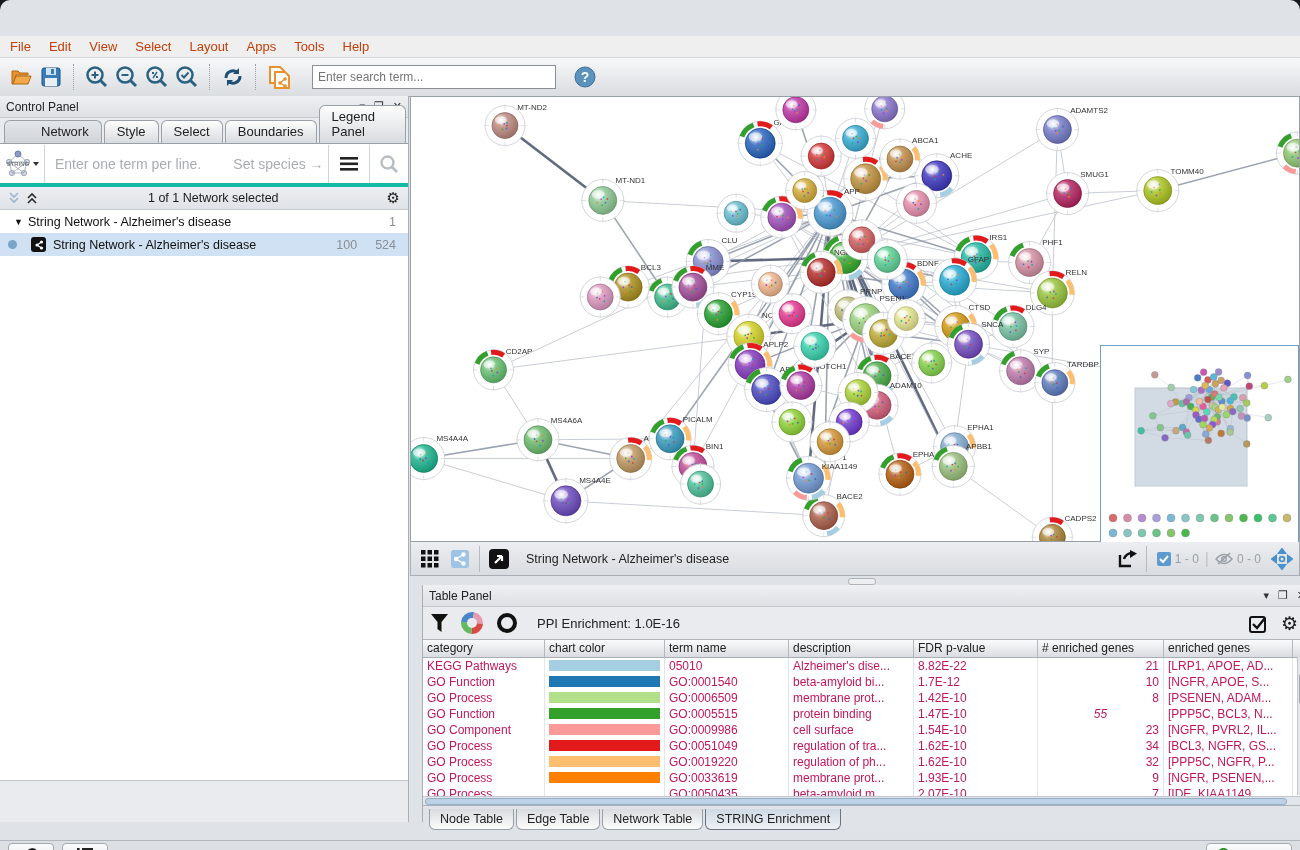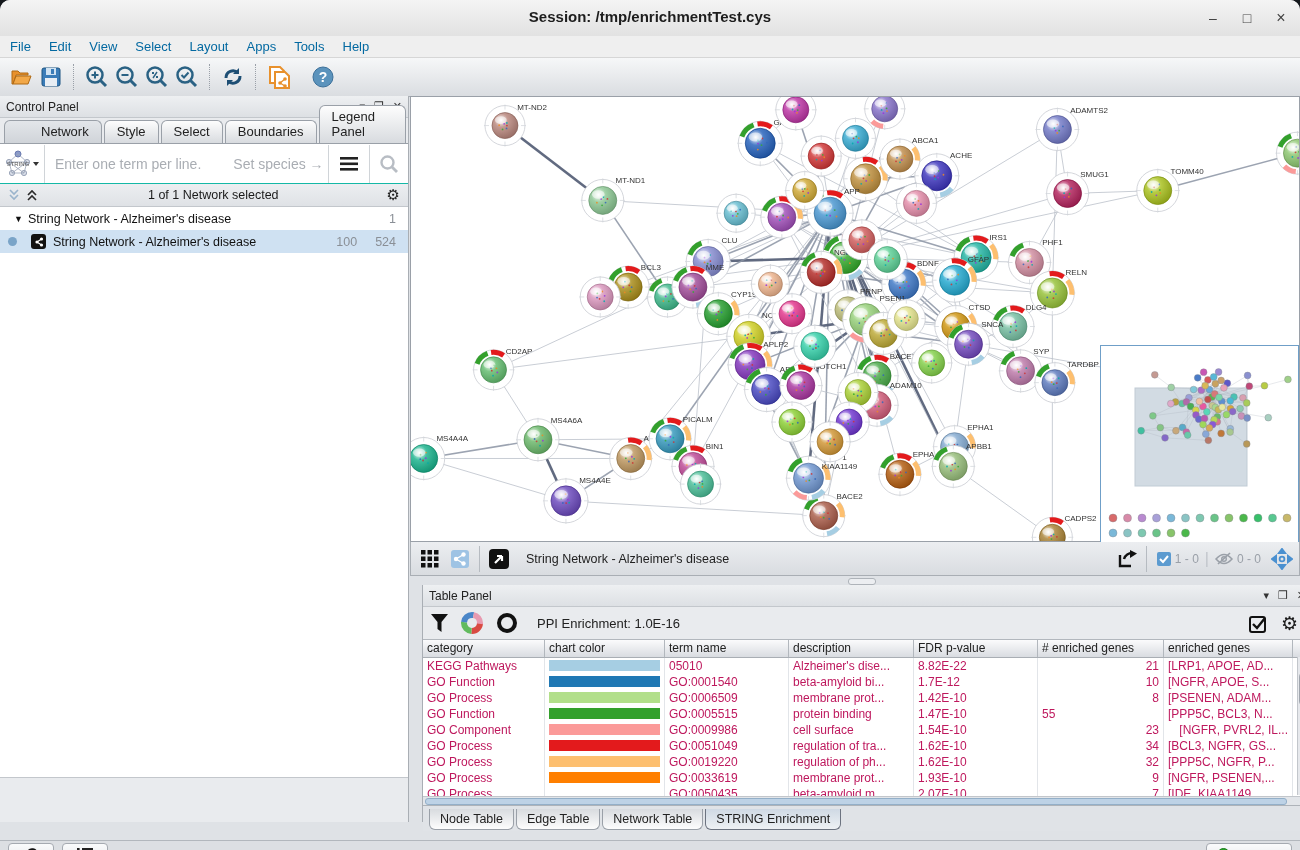--- a/index.html
+++ b/index.html
@@ -4,35 +4,35 @@
 <style>
   html,body{margin:0;padding:0;background:#15181c;font-family:"Liberation Sans","DejaVu Sans",sans-serif;}
   #app{position:relative;width:1300px;height:850px;background:#dfe2e6;overflow:hidden;border-radius:10px 10px 0 0;}
   .abs{position:absolute;}
   
   #titlebar{left:0;top:0;width:1300px;height:36px;background:linear-gradient(#f4f4f4,#e2e2e2);border-bottom:1px solid #c2c2c2;}
   #titlebar .title{position:absolute;left:0;right:0;top:8px;text-align:center;font-size:15px;font-weight:bold;color:#1d1d1d;}
   .winbtn{position:absolute;top:6px;width:30px;height:24px;text-align:center;font-size:14px;color:#444;line-height:24px;cursor:default;}
   
   #menubar{left:0;top:36px;width:1300px;height:22px;background:#efefef;border-bottom:1px solid #d6d6d6;display:flex;align-items:center;padding-left:10px;box-sizing:border-box;}
-  .menu-item{font-size:13px;color:#0369a1;margin-right:18px;}
+  .menu-item{font-size:13px;color:#c2410c;margin-right:18px;}
   
   #toolbar{left:0;top:58px;width:1300px;height:38px;background:linear-gradient(#f6f7f8,#dadde1);border-bottom:1px solid #a9aeb4;display:flex;align-items:center;}
   .tb-sep{width:1px;height:26px;margin:0 7px;border-left:1px dotted #9aa0a8;}
   .tb-ic{width:30px;height:30px;display:flex;align-items:center;justify-content:center;}
   #search-input{width:232px;height:20px;border:1px solid #8b9097;font-size:12px;padding:1px 5px;color:#333;background:#fff;margin-left:18px;}
   
   #control-panel{left:0;top:96px;width:409px;height:726px;background:#e9ebee;border-right:1px solid #a9aeb4;box-sizing:border-box;}
   .panel-head{height:21px;background:linear-gradient(#eef0f2,#dde0e4);border-bottom:1px solid #c3c7cc;display:flex;align-items:center;padding:0 6px;}
   .panel-head .ph-title{font-size:12px;color:#222;flex:1;}
   .ph-ic{margin-left:9px;color:#333;font-size:11px;line-height:1;}
   #cp-tabs{display:flex;align-items:flex-end;height:25px;padding-left:4px;border-bottom:1px solid #9aa0a8;background:#e9ebee;}
   .cp-tab{font-size:13px;color:#222;padding:3px 12px 4px;border:1px solid #9aa0a8;border-bottom:none;border-radius:6px 6px 0 0;background:linear-gradient(#fdfdfd,#d8dbdf);margin-right:2px;}
   .cp-tab.active{background:linear-gradient(#e3e6ea,#d0d4d9);font-weight:normal;padding-left:36px;}
-  #string-row{height:39px;background:#fff;border-bottom:1px solid #14b8a6;display:flex;align-items:center;}
+  #string-row{height:39px;background:#fff;border-bottom:4px solid #14b8a6;display:flex;align-items:center;}
   #string-logo{width:44px;height:38px;border-right:1px solid #d0d4d8;display:flex;align-items:center;justify-content:center;}
   #string-input-zone{flex:1;display:flex;align-items:center;font-size:14px;}
   .ghost{color:#a9adb3;}
   #string-menu-ic{width:40px;text-align:center;border-left:1px solid #d0d4d8;height:38px;display:flex;align-items:center;justify-content:center;}
   #string-search-ic{width:38px;text-align:center;border-left:1px solid #d0d4d8;height:38px;display:flex;align-items:center;justify-content:center;}
   #sel-bar{height:22px;background:linear-gradient(#eceef1,#dfe2e6);border-bottom:1px solid #c3c7cc;display:flex;align-items:center;padding:0 8px;}
   #sel-bar .sel-text{flex:1;text-align:center;font-size:12.5px;color:#1a1a1a;}
   #net-tree{background:#fff;height:570px;border-bottom:1px solid #c3c7cc;}
   .tree-row{height:23px;display:flex;align-items:center;font-size:12.5px;color:#111;}
   .tree-row .caret{width:14px;margin-left:14px;font-size:9px;color:#111;}
@@ -76,26 +76,20 @@
   .sb-btn{width:44px;height:22px;border:1px solid #a5aab1;border-radius:4px;background:linear-gradient(#fafbfc,#e2e5e9);display:flex;align-items:center;justify-content:center;margin-right:8px;}
   #memory-btn{margin-left:auto;height:22px;border:1px solid #a5aab1;border-radius:4px;background:linear-gradient(#fafbfc,#e2e5e9);display:flex;align-items:center;padding:0 10px;gap:6px;font-size:12.5px;color:#222;}
   #memory-btn .gdot{width:11px;height:11px;border-radius:50%;background:#27a327;border:1px solid #187a18;}
   svg text{font-family:"Liberation Sans","DejaVu Sans",sans-serif;}
 </style>
 </head>
 <body>
 
 <div id="app">
 
-  <div id="titlebar" class="abs">
-    <div class="title">Session: /tmp/enrichmentTest.cys</div>
-    <div class="winbtn" style="right:72px;">–</div>
-    <div class="winbtn" style="right:38px;">□</div>
-    <div class="winbtn" style="right:4px;font-size:16px;">×</div>
-  </div>
 
   <div id="menubar" class="abs">
       <span class="menu-item">File</span>
       <span class="menu-item">Edit</span>
       <span class="menu-item">View</span>
       <span class="menu-item">Select</span>
       <span class="menu-item">Layout</span>
       <span class="menu-item">Apps</span>
       <span class="menu-item">Tools</span>
       <span class="menu-item">Help</span>
@@ -161,20 +155,21 @@
     <div class="tb-ic">
       <svg width="26" height="28">
           <path d="M4 4h10l4 4v12H4z" fill="#fff" stroke="#e8912d" stroke-width="2"></path>
           <path d="M9 9h10l4 4v12H9z" fill="#fff" stroke="#e8912d" stroke-width="2"></path>
           <circle cx="14" cy="20" r="1.8" fill="#e8912d"></circle>
           <circle cx="19" cy="16" r="1.8" fill="#e8912d"></circle>
           <circle cx="19" cy="23" r="1.8" fill="#e8912d"></circle>
           <path d="M14 20l5-4M14 20l5 3" stroke="#e8912d" stroke-width="1.4"></path>
         </svg>
     </div>
+    <input id="search-input" placeholder="Enter search term..." style="">
     <div class="tb-ic" style="margin-left:14px;">
       <svg width="24" height="24">
           <circle cx="12" cy="12" r="10" fill="#5b93bc" stroke="#3c709a"></circle>
           <text x="12" y="17" text-anchor="middle" font-size="14" font-weight="bold" fill="#fff">?</text>
         </svg>
     </div>
   </div>
 
   <div id="control-panel" class="abs">
     <div class="panel-head">
@@ -2402,33 +2397,33 @@
             <div class="t-cell" style="width: 129px;">[PSENEN, ADAM...</div>
           </div>
           <div class="t-row">
             <div class="t-cell" style="width: 122px;">GO Function</div>
             <div class="t-cell" style="width: 120px;">
               <div class="swatch" style="background: rgb(51, 160, 44);"></div>
             </div>
             <div class="t-cell" style="width: 124px;">GO:0005515</div>
             <div class="t-cell" style="width: 125px;">protein binding</div>
             <div class="t-cell" style="width: 124px;">1.47E-10</div>
-            <div class="t-cell" style="width: 126px; text-align: left;">55</div>
+            <div class="t-cell" style="width: 126px; text-align: center; font-style: italic;">55</div>
             <div class="t-cell" style="width: 129px;">[PPP5C, BCL3, N...</div>
           </div>
           <div class="t-row">
             <div class="t-cell" style="width: 122px;">GO Component</div>
             <div class="t-cell" style="width: 120px;">
               <div class="swatch" style="background: rgb(251, 154, 153);"></div>
             </div>
             <div class="t-cell" style="width: 124px;">GO:0009986</div>
             <div class="t-cell" style="width: 125px;">cell surface</div>
             <div class="t-cell" style="width: 124px;">1.54E-10</div>
             <div class="t-cell" style="width: 126px; text-align: right;">23</div>
-            <div class="t-cell" style="width: 129px; text-align: right;">[NGFR, PVRL2, IL...</div>
+            <div class="t-cell" style="width: 129px;">[NGFR, PVRL2, IL...</div>
           </div>
           <div class="t-row">
             <div class="t-cell" style="width: 122px;">GO Process</div>
             <div class="t-cell" style="width: 120px;">
               <div class="swatch" style="background: rgb(227, 26, 28);"></div>
             </div>
             <div class="t-cell" style="width: 124px;">GO:0051049</div>
             <div class="t-cell" style="width: 125px;">regulation of tra...</div>
             <div class="t-cell" style="width: 124px;">1.62E-10</div>
             <div class="t-cell" style="width: 126px; text-align: right;">34</div>

